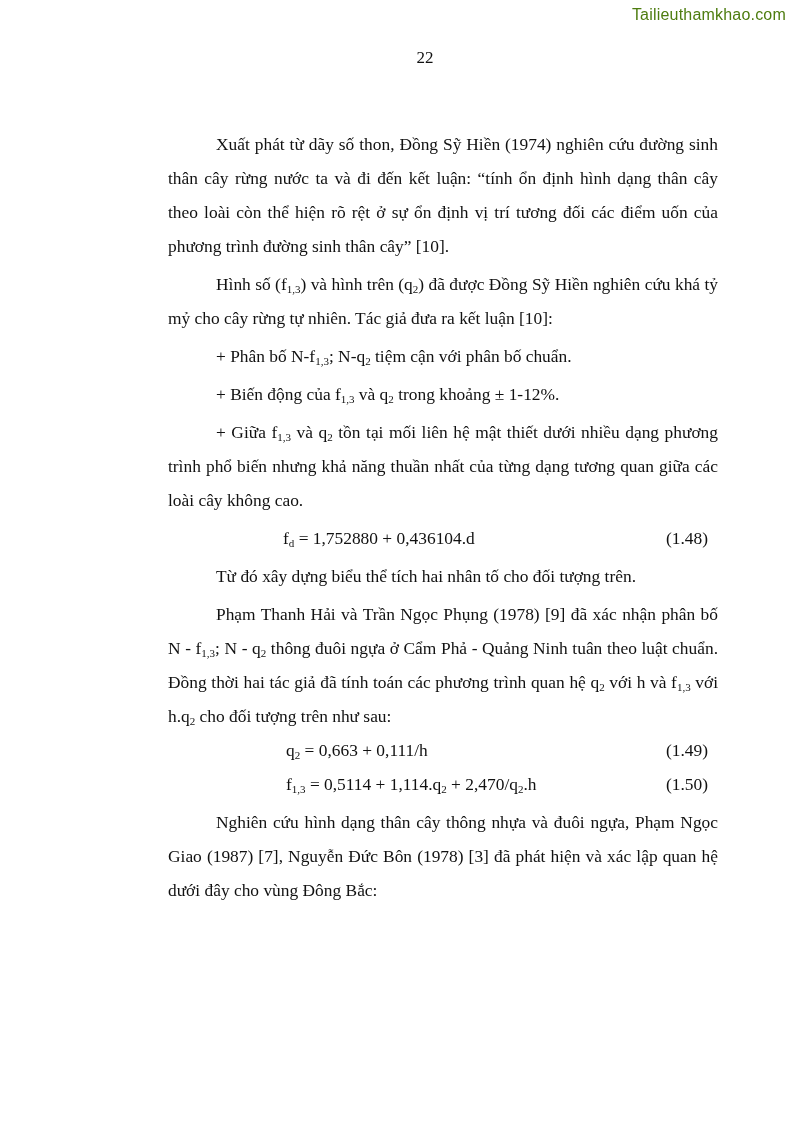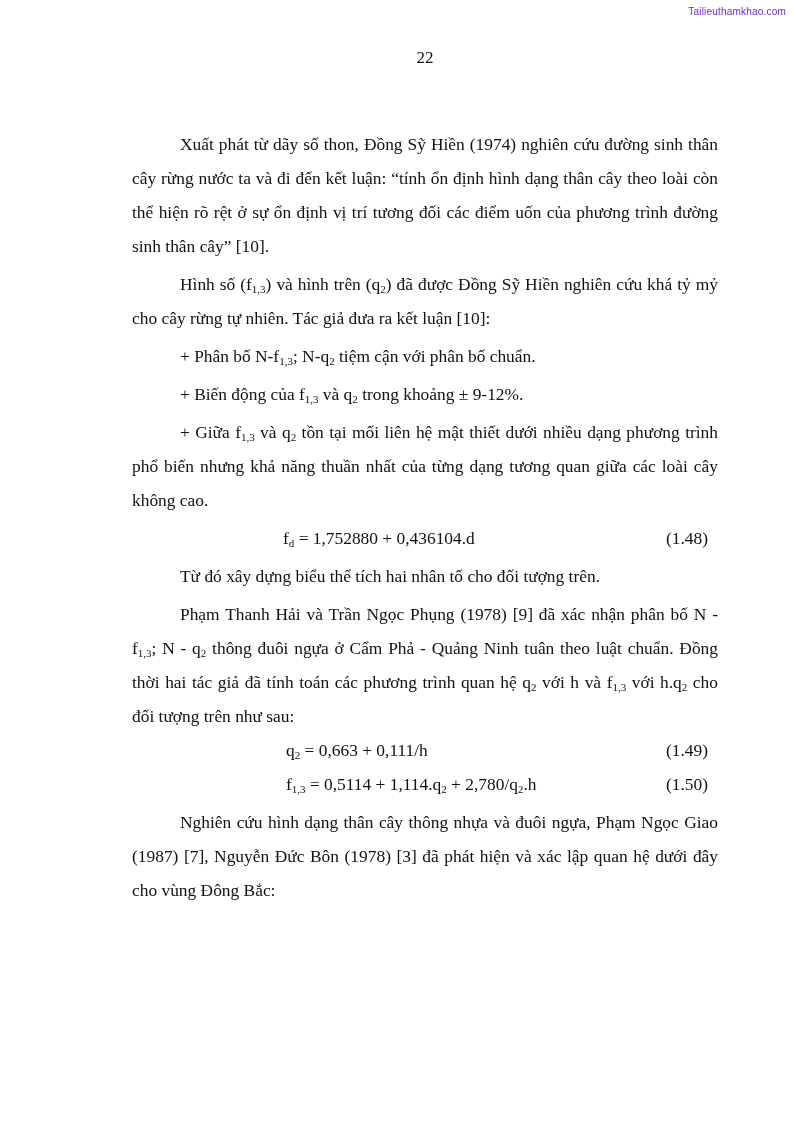--- a/index.html
+++ b/index.html
@@ -1,62 +1,62 @@
 <!DOCTYPE html>
 <html><head>
 <meta charset="utf-8">
 <style>
   html, body { margin: 0; padding: 0; background: #ffffff; }
   body { width: 794px; height: 1123px; position: relative; overflow: hidden;
          font-family: "Liberation Serif", "DejaVu Serif", serif; color: #111; }
   .watermark { position: absolute; top: 6px; right: 8px; font-family: "Liberation Sans", sans-serif;
-               font-size: 10px; color: #6d28d9; letter-spacing: 0.2px; }
+               font-size: 16px; color: #4d7c0f; letter-spacing: 0.2px; }
   .page-number { position: absolute; top: 48px; left: 0; width: 850px; text-align: center; font-size: 17px; }
   .content { position: absolute; left: 132px; top: 127px; width: 586px; font-size: 17.4px; }
   p { margin: 0; line-height: 34px; text-align: justify; text-align-last: auto; }
-  .indent { text-indent: 48px; }
+  .indent { text-indent: 48px; margin-left: 36px; }
   .para { margin-bottom: 4px; }
   sub { font-size: 11px; vertical-align: -3px; line-height: 0; }
   .eq { position: relative; height: 34px; line-height: 34px; }
   .eq .expr { position: absolute; left: 0; }
   .eq .num { position: absolute; right: 10px; }
 </style>
 </head>
 <body>
 
 <div class="watermark">Tailieuthamkhao.com</div>
 <div class="page-number">22</div>
 
 <div class="content">
 
   <p class="indent para">Xuất phát từ dãy số thon, Đồng Sỹ Hiền (1974) nghiên cứu đường sinh thân cây rừng nước ta và đi đến kết luận: “tính ổn định hình dạng thân cây theo loài còn thể hiện rõ rệt ở sự ổn định vị trí tương đối các điểm uốn của phương trình đường sinh thân cây” [10].</p>
 
   <p class="indent para"><span>Hình số (f</span><sub>1,3</sub><span>) và hình trên (q</span><sub>2</sub><span>) đã được Đồng Sỹ Hiền nghiên cứu khá tỷ mỷ cho cây rừng tự nhiên. Tác giả đưa ra kết luận [10]:</span></p>
 
   <p class="indent para"><span>+ Phân bố N-f</span><sub>1,3</sub><span>; N-q</span><sub>2</sub><span> tiệm cận với phân bố chuẩn.</span></p>
 
-  <p class="indent para"><span>+ Biến động của f</span><sub>1,3</sub><span> và q</span><sub>2</sub><span> trong khoảng ± 9-12%.</span></p>
+  <p class="indent para"><span>+ Biến động của f</span><sub>1,3</sub><span> và q</span><sub>2</sub><span> trong khoảng ± 1-12%.</span></p>
 
   <p class="indent para"><span>+ Giữa f</span><sub>1,3</sub><span> và q</span><sub>2</sub><span> tồn tại mối liên hệ mật thiết dưới nhiều dạng phương trình phổ biến nhưng khả năng thuần nhất của từng dạng tương quan giữa các loài cây không cao.</span></p>
 
 
   <div class="eq" style="margin-bottom:4px;">
     <span class="expr" style="left:151px;"><span>f</span><sub>d</sub><span> = 1,752880 + 0,436104.d</span></span>
     <span class="num">(1.48)</span>
   </div>
 
   <p class="indent para">Từ đó xây dựng biểu thể tích hai nhân tố cho đối tượng trên.</p>
 
   <p class="indent"><span>Phạm Thanh Hải và Trần Ngọc Phụng (1978) [9] đã xác nhận phân bố N - f</span><sub>1,3</sub><span>; N - q</span><sub>2</sub><span> thông đuôi ngựa ở Cẩm Phả - Quảng Ninh tuân theo luật chuẩn. Đồng thời hai tác giả đã tính toán các phương trình quan hệ q</span><sub>2</sub><span> với h và f</span><sub>1,3</sub><span> với h.q</span><sub>2</sub><span> cho đối tượng trên như sau:</span></p>
 
   <div class="eq">
     <span class="expr" style="left:154px;"><span>q</span><sub>2</sub><span> = 0,663 + 0,111/h</span></span>
     <span class="num">(1.49)</span>
   </div>
 
   <div class="eq" style="margin-bottom:4px;">
-    <span class="expr" style="left:154px;"><span>f</span><sub>1,3</sub><span> = 0,5114 + 1,114.q</span><sub>2</sub><span> + 2,780/q</span><sub>2</sub><span>.h</span></span>
+    <span class="expr" style="left:154px;"><span>f</span><sub>1,3</sub><span> = 0,5114 + 1,114.q</span><sub>2</sub><span> + 2,470/q</span><sub>2</sub><span>.h</span></span>
     <span class="num">(1.50)</span>
   </div>
 
   <p class="indent">Nghiên cứu hình dạng thân cây thông nhựa và đuôi ngựa, Phạm Ngọc Giao (1987) [7], Nguyễn Đức Bôn (1978) [3] đã phát hiện và xác lập quan hệ dưới đây cho vùng Đông Bắc:</p>
 
 </div>
 
 </body></html>

